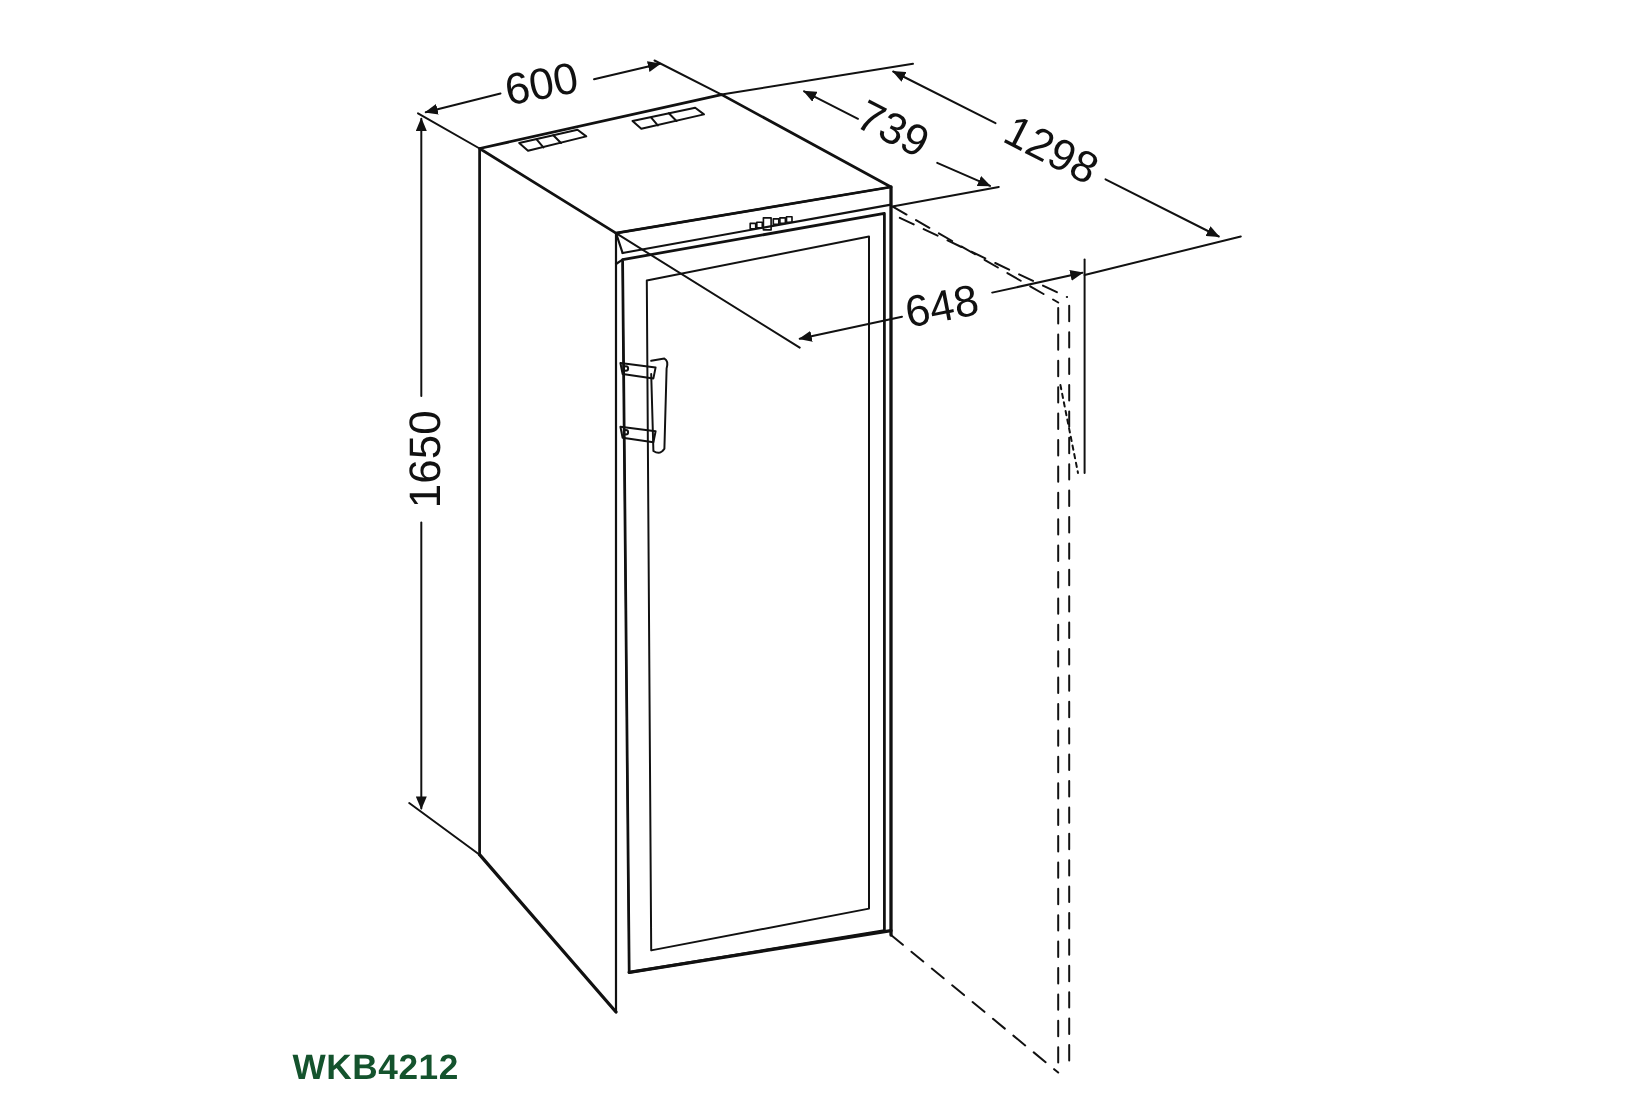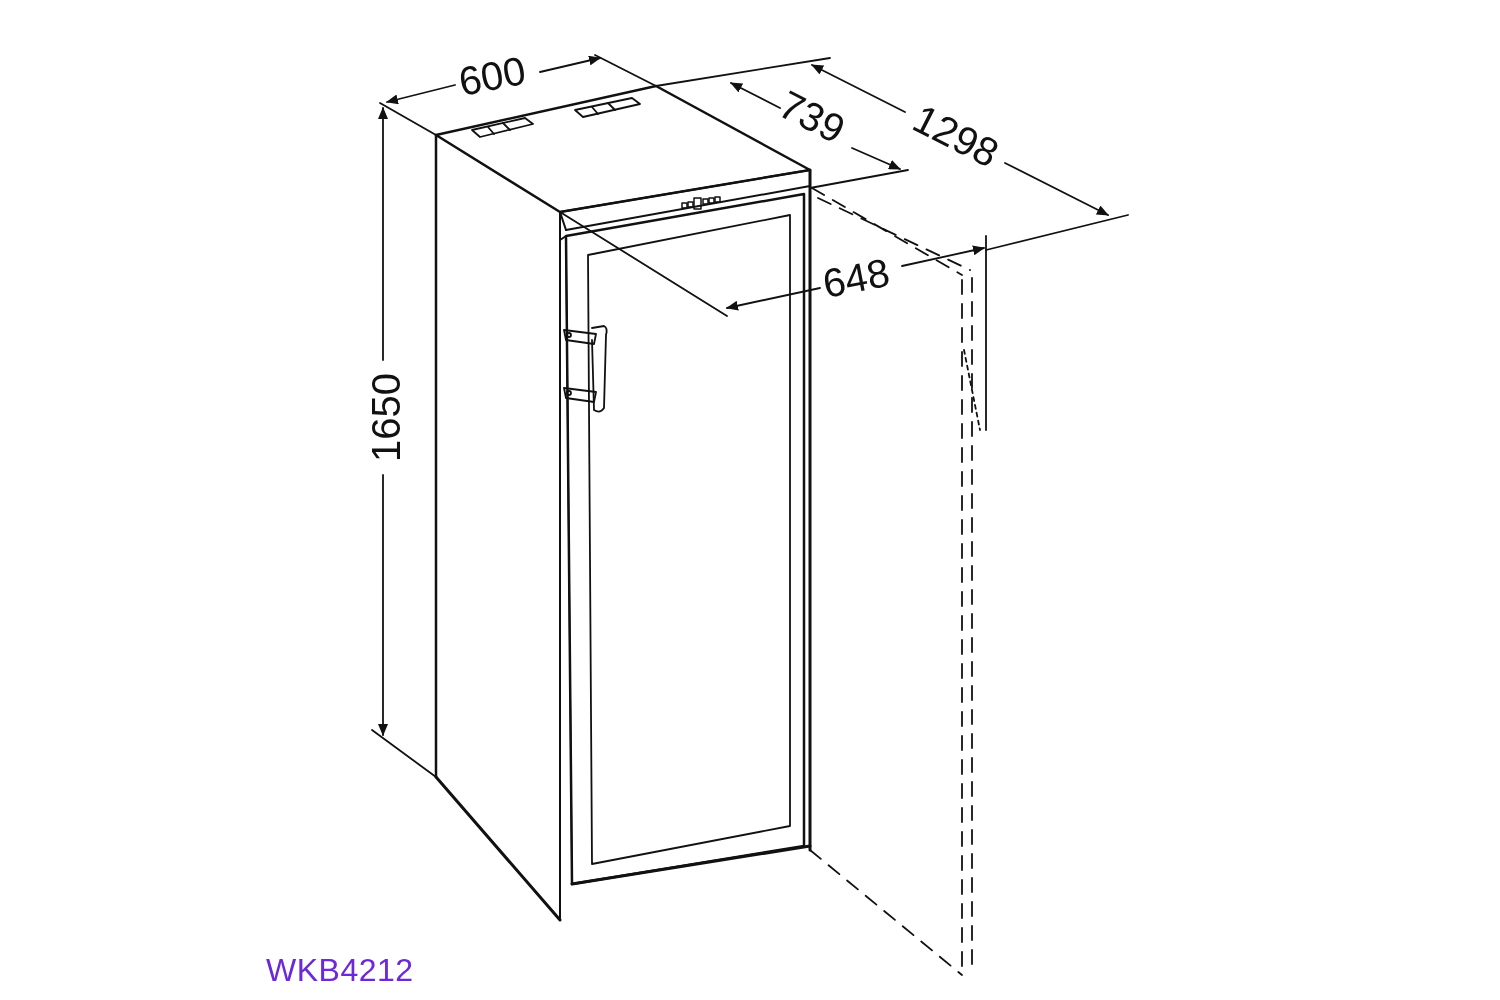--- a/index.html
+++ b/index.html
@@ -1,20 +1,20 @@
 <!DOCTYPE html>
 <html><head>
 <meta charset="utf-8">
 <style>
   html, body { margin: 0; padding: 0; background: #ffffff; }
   body { width: 1500px; height: 1000px; position: relative; overflow: hidden; }
   svg#drawing { position: absolute; left: 0; top: 0; }
   .dimtext { font-family: "Liberation Sans", sans-serif; font-size: 40px; fill: #111111; }
   .model { position: absolute; left: 266px; top: 952px; font-family: "Liberation Sans", sans-serif;
-           font-weight: normal; font-size: 32px; color: #6d28d9; letter-spacing: 0.5px; }
+           font-weight: bold; font-size: 32px; color: #14532d; letter-spacing: 0.5px; }
 </style>
 </head>
 <body>
 
 <svg id="drawing" width="1500" height="1000" viewBox="0 0 1500 1000" xmlns="http://www.w3.org/2000/svg">
   <defs>
     <marker id="arr" markerWidth="12" markerHeight="10" refX="11" refY="5" orient="auto" markerUnits="userSpaceOnUse">
       <path d="M0,0 L12,5 L0,10 Z" fill="#111"></path>
     </marker>
   </defs>

